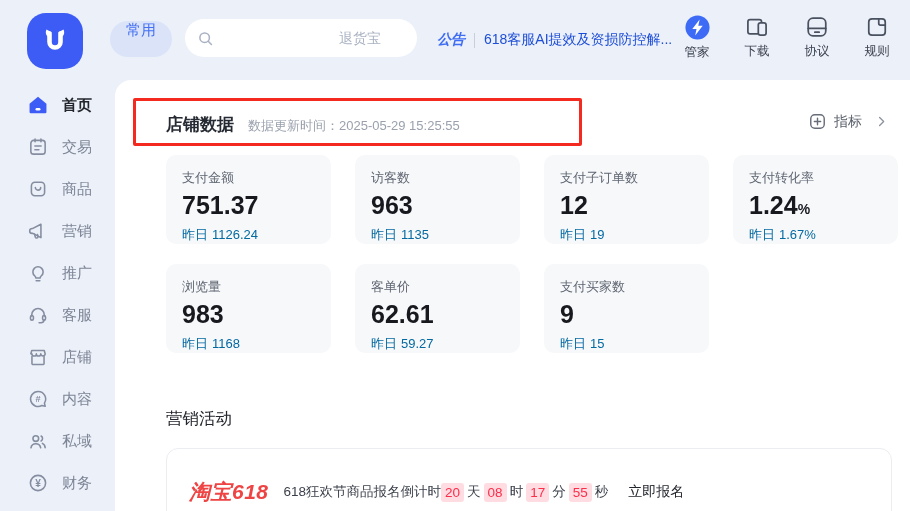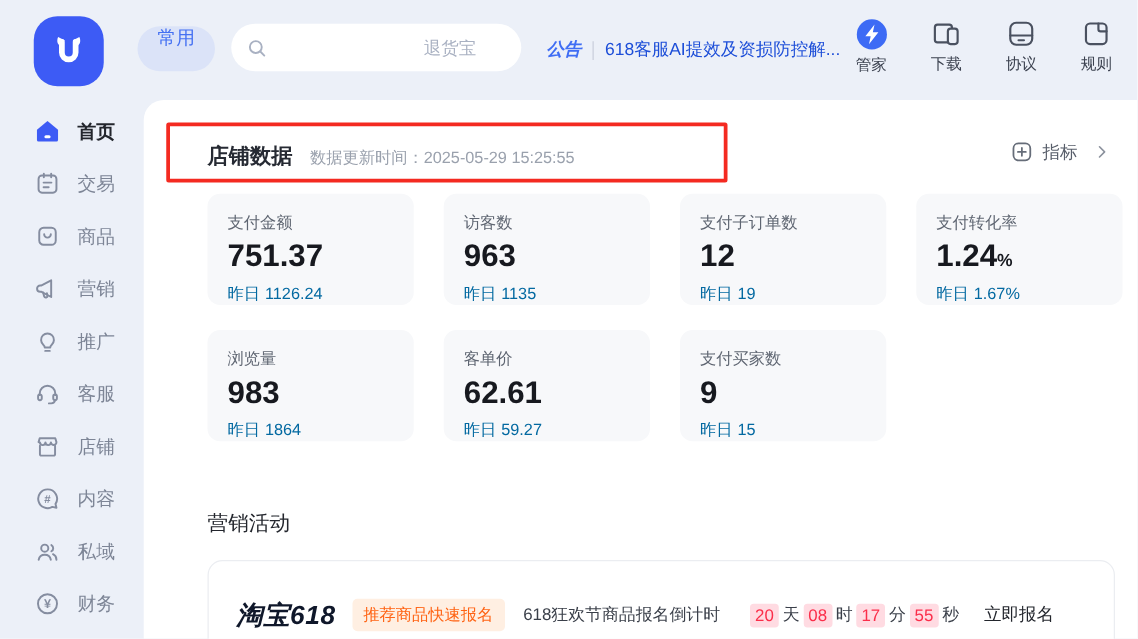--- a/index.html
+++ b/index.html
@@ -79,27 +79,27 @@
   .card .c-suffix { font-size: 14px; font-weight: 600; }
   .card .c-yesterday { font-size: 13px; color: #0369a1; margin-top: 6px; }
   .card .c-yesterday .yv { margin-left: 4px; }
   
   .marketing-title { position: absolute; left: 51px; top: 328px; font-size: 16.5px; font-weight: 500; color: #23262d; }
   .banner {
     position: absolute; left: 51px; top: 368px; width: 726px; height: 88px;
     border: 1px solid #ebedf1; border-radius: 12px; background: #fff;
     display: flex; align-items: center; padding: 0 22px; cursor: pointer;
   }
-  .tb-logo { font-size: 21px; font-weight: 800; font-style: italic; color: #0f172a; letter-spacing: 0.5px; white-space: nowrap; }
+  .tb-logo { font-size: 21px; font-weight: 800; font-style: italic; color: #ef4444; letter-spacing: 0.5px; white-space: nowrap; }
   .tag {
     margin-left: 13px; background: #ffefe2; color: #ff6415; font-size: 13px;
     padding: 4px 9px; border-radius: 4px; white-space: nowrap;
   }
   .cd-label { margin-left: 15px; font-size: 13.5px; color: #3a3f49; white-space: nowrap; }
-  .cd-wrap { display: flex; align-items: center; margin-left: 24px; }
+  .cd-wrap { display: flex; align-items: center; margin-left: 0; }
   .chip {
     background: #ffdbe2; color: #fb2e4a; font-size: 13.5px;
     padding: 2px 4px; border-radius: 3px; min-width: 18px; text-align: center;
   }
   .unit { color: #3a3f49; font-size: 13.5px; margin: 0 3px; }
   .cta { margin-left: 17px; font-size: 14px; color: #23262d; font-weight: 500; white-space: nowrap; }
 </style>
 </head>
 <body>
 
@@ -304,39 +304,38 @@
       <div class="c-yesterday"><span>昨日</span><span class="yv">19</span></div>
     </div>
     <div class="card">
       <div class="c-label">支付转化率</div>
       <div class="c-value"><span>1.24</span><span class="c-suffix">%</span></div>
       <div class="c-yesterday"><span>昨日</span><span class="yv">1.67%</span></div>
     </div>
     <div class="card">
       <div class="c-label">浏览量</div>
       <div class="c-value"><span>983</span><span class="c-suffix"></span></div>
-      <div class="c-yesterday"><span>昨日</span><span class="yv">1864</span></div>
+      <div class="c-yesterday"><span>昨日</span><span class="yv">1168</span></div>
     </div>
     <div class="card">
       <div class="c-label">客单价</div>
       <div class="c-value"><span>62.61</span><span class="c-suffix"></span></div>
       <div class="c-yesterday"><span>昨日</span><span class="yv">59.27</span></div>
     </div>
     <div class="card">
       <div class="c-label">支付买家数</div>
       <div class="c-value"><span>9</span><span class="c-suffix"></span></div>
       <div class="c-yesterday"><span>昨日</span><span class="yv">15</span></div>
     </div>
   </div>
 
   <div class="marketing-title">营销活动</div>
 
   <div class="banner">
     <span class="tb-logo">淘宝618</span>
-    <span class="tag">推荐商品快速报名</span>
     <span class="cd-label">618狂欢节商品报名倒计时</span>
     <span class="cd-wrap">
       <span class="chip">20</span>
       <span class="unit">天</span>
       <span class="chip">08</span>
       <span class="unit">时</span>
       <span class="chip">17</span>
       <span class="unit">分</span>
       <span class="chip">55</span>
       <span class="unit">秒</span>

